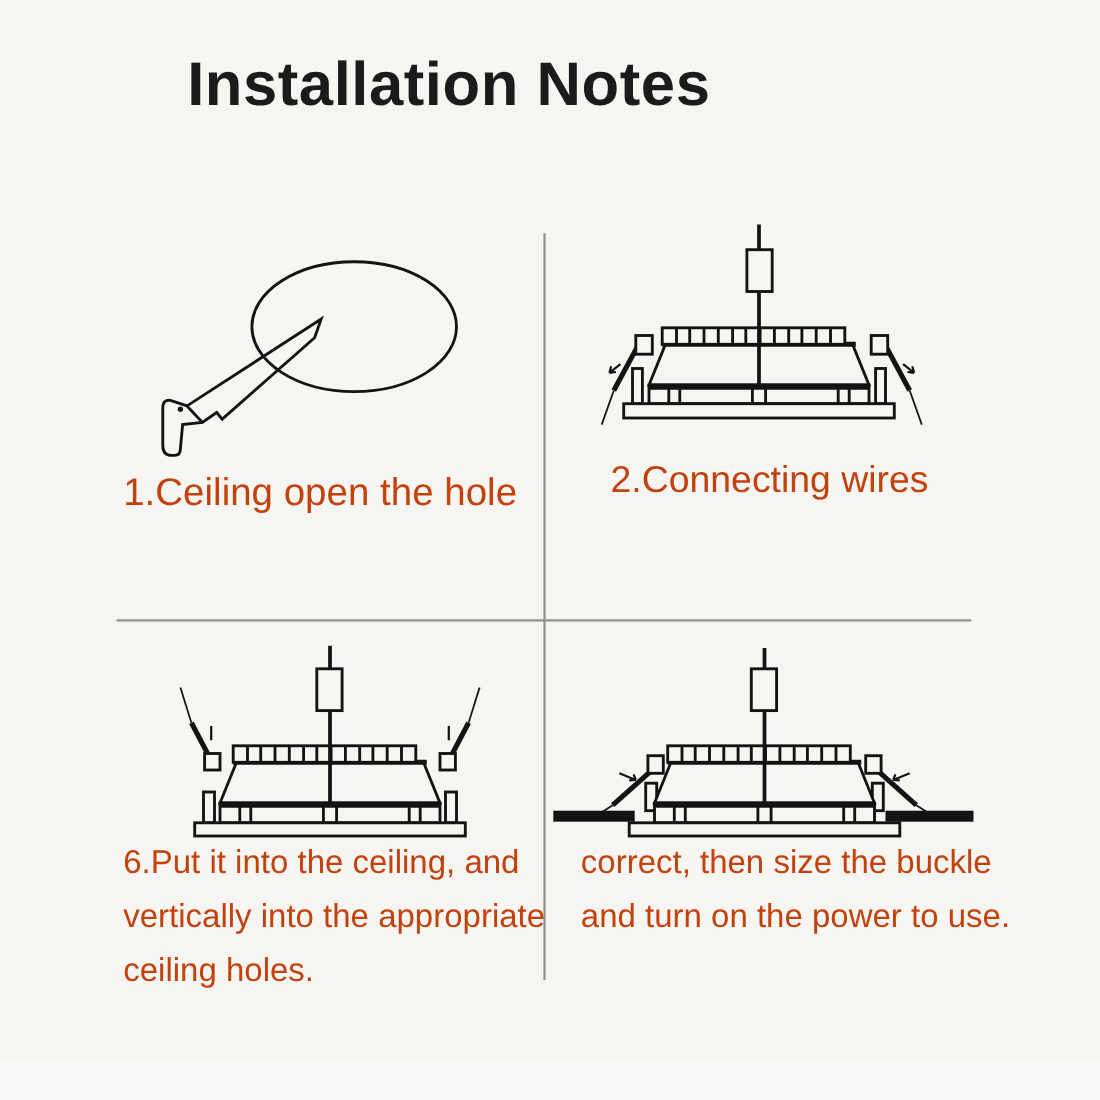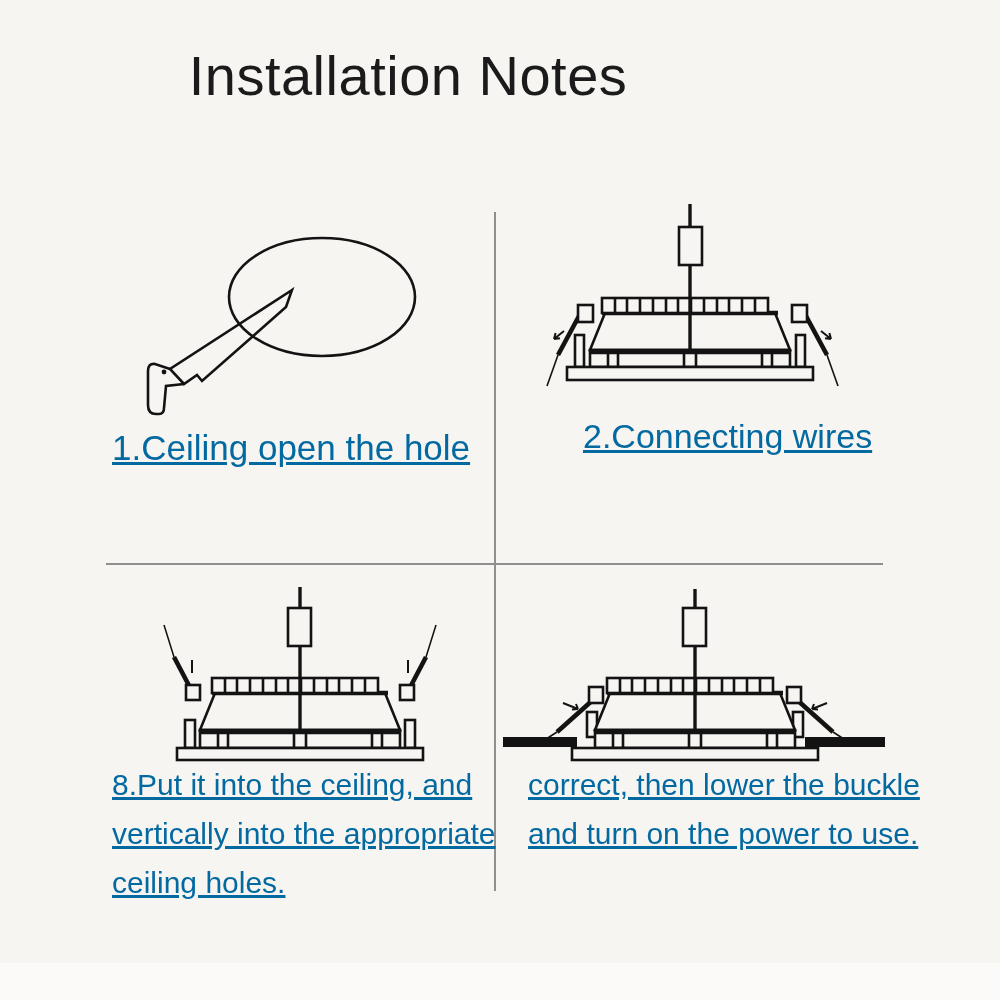--- a/index.html
+++ b/index.html
@@ -5,33 +5,33 @@
   html,body{margin:0;padding:0;}
   .page{
     position:relative;width:1000px;height:1000px;
     background:#f7f5f2;overflow:hidden;
     font-family:"Liberation Sans",sans-serif;
     color:#1c1c1c;
   }
   .bottom-strip{position:absolute;left:0;top:963px;width:1000px;height:37px;background:#fbfaf9;}
   .title{
     position:absolute;left:0;top:6px;width:816px;text-align:center;
-    font-size:56px;line-height:64px;font-weight:400;letter-spacing:0.5px;color:#1b1b1b;
+    font-size:56px;line-height:64px;font-weight:700;letter-spacing:0.5px;color:#1b1b1b;
   }
   .divider{position:absolute;background:#8f8f8f;}
   .divider.v{left:494px;top:212px;width:2px;height:679px;}
   .divider.h{left:106px;top:563px;width:777px;height:2px;}
   .fig{position:absolute;}
   .fig1{left:100px;top:212px;width:395px;height:352px;}
   .fig2{left:495px;top:190px;width:395px;height:210px;}
   .fig3{left:100px;top:575px;width:395px;height:190px;}
   .fig4{left:495px;top:575px;width:395px;height:200px;}
-  .caption{position:absolute;white-space:nowrap;color:#0369a1;text-decoration:underline;}
+  .caption{position:absolute;white-space:nowrap;color:#c2410c;}
   .cap1{left:112px;top:428px;font-size:35px;line-height:40px;}
-  .cap2{left:555px;top:410px;font-size:34px;line-height:52px;margin-left:28px;}
+  .cap2{left:555px;top:410px;font-size:34px;line-height:52px;}
   .cap3{left:112px;top:760px;font-size:30px;line-height:49px;}
   .cap4{left:528px;top:760px;font-size:30px;line-height:49px;}
   svg{display:block;}
   .ln{stroke:#131313;fill:none;stroke-width:2.6;}
   .fillbg{fill:#f7f5f2;}
   .thick{stroke-width:4.6;}
   .bar{stroke-width:4.6;}
   .thin{stroke-width:1.6;}
   .solid{fill:#131313;stroke:none;}
 </style>
@@ -117,21 +117,21 @@
         <rect x="100" y="155" width="200" height="18" class="fillbg"></rect>
         <line x1="100" y1="157" x2="300" y2="157" class="thick"></line>
         <path d="M118 155V173M128 155V173M194 155V173M206 155V173M272 155V173M282 155V173"></path>
         <rect x="77" y="173" width="246" height="12" class="fillbg"></rect>
       </g>
       <line x1="200" y1="12" x2="200" y2="155" stroke-width="3.4"></line>
       <rect x="188" y="33" width="23" height="38" class="fillbg"></rect>
     </g>
   </svg>
   <div class="caption cap3">
-    <div>8.Put it into the ceiling, and</div>
+    <div>6.Put it into the ceiling, and</div>
     <div>vertically into the appropriate</div>
     <div>ceiling holes.</div>
   </div>
 
   <svg class="fig fig4" viewBox="0 0 395 200">
     <g class="ln">
       <g>
         <line x1="99" y1="124" x2="62" y2="157" class="bar"></line>
         <line x1="62" y1="157" x2="48" y2="166" class="thin"></line>
         <rect x="94" y="112" width="14" height="16" class="fillbg"></rect>
@@ -155,17 +155,17 @@
         <rect x="100" y="155" width="200" height="18" class="fillbg"></rect>
         <line x1="100" y1="157" x2="300" y2="157" class="thick"></line>
         <path d="M118 155V173M128 155V173M194 155V173M206 155V173M272 155V173M282 155V173"></path>
         <rect x="77" y="173" width="246" height="12" class="fillbg"></rect>
       </g>
       <line x1="200" y1="14" x2="200" y2="155" stroke-width="3.4"></line>
       <rect x="188" y="33" width="23" height="38" class="fillbg"></rect>
     </g>
   </svg>
   <div class="caption cap4">
-    <div>correct, then lower the buckle</div>
+    <div>correct, then size the buckle</div>
     <div>and turn on the power to use.</div>
   </div>
 
 </div>
 
 </body></html>

